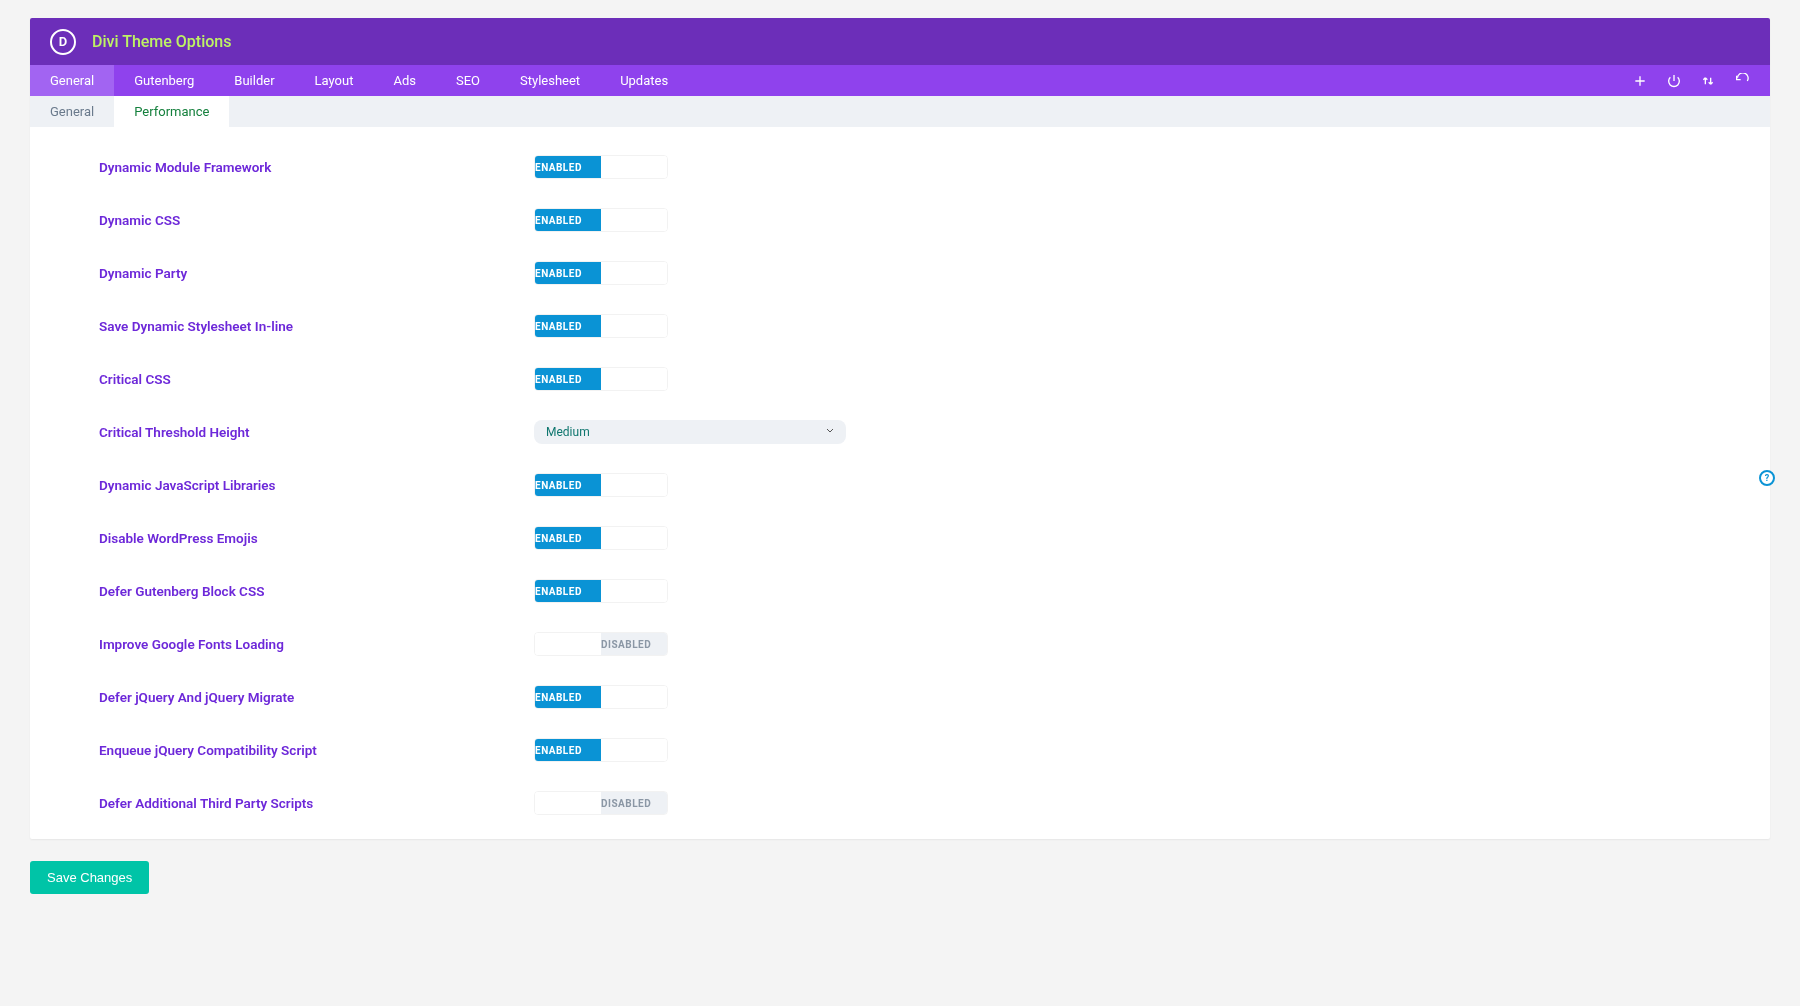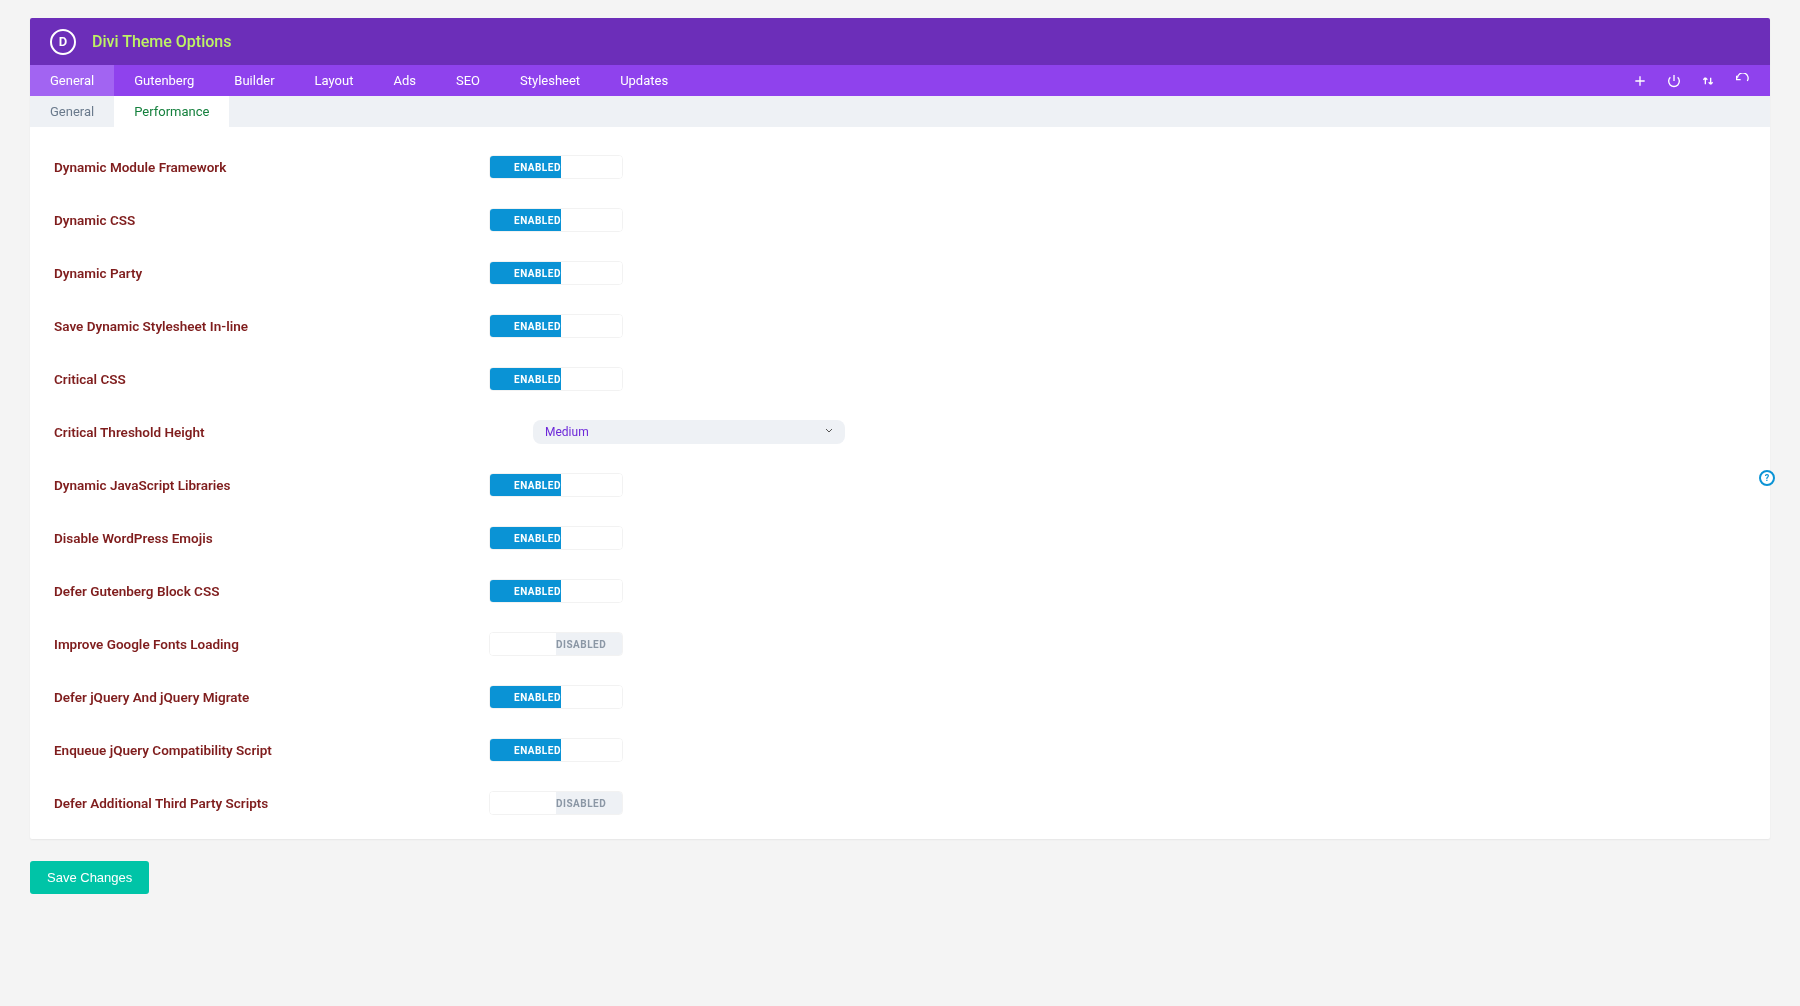--- a/index.html
+++ b/index.html
@@ -108,41 +108,42 @@
   .row {
     display: flex;
     align-items: center;
     margin-bottom: 29px;
   }
   .row:last-child { margin-bottom: 6px; }
   .row-label {
     width: 435px;
     font-size: 13.5px;
     font-weight: 600;
-    color: #7f1d1d;
+    color: #6d28d9;
+    margin-left: 45px;
   }
   .row-control {
     flex: none;
   }
 
   
   .toggle {
     width: 134px;
     height: 24px;
     display: flex;
     border-radius: 4px;
     overflow: hidden;
     border: 1px solid rgba(0,0,0,0.05);
     cursor: pointer;
   }
   .toggle.enabled .text-side {
     background: #0a93d5;
     color: #fff;
     text-align: left;
-    padding-left: 24px;
+    padding-left: 0;
     order: 1;
   }
   .toggle.enabled .knob-side {
     background: #fff;
     order: 2;
   }
   .toggle.disabled .knob-side {
     background: #fff;
     order: 1;
   }
@@ -169,23 +170,22 @@
   .select {
     position: relative;
     width: 312px;
     height: 24px;
     background: #eef1f5;
     border-radius: 8px;
     display: flex;
     align-items: center;
     padding: 0 12px;
     font-size: 12px;
-    color: #6d28d9;
-    cursor: pointer;
-    margin-left: 44px;
+    color: #0f766e;
+    cursor: pointer;
   }
   .select .chevron {
     position: absolute;
     right: 10px;
     top: 50%;
     transform: translateY(-50%);
   }
 
   
   .save-btn {

